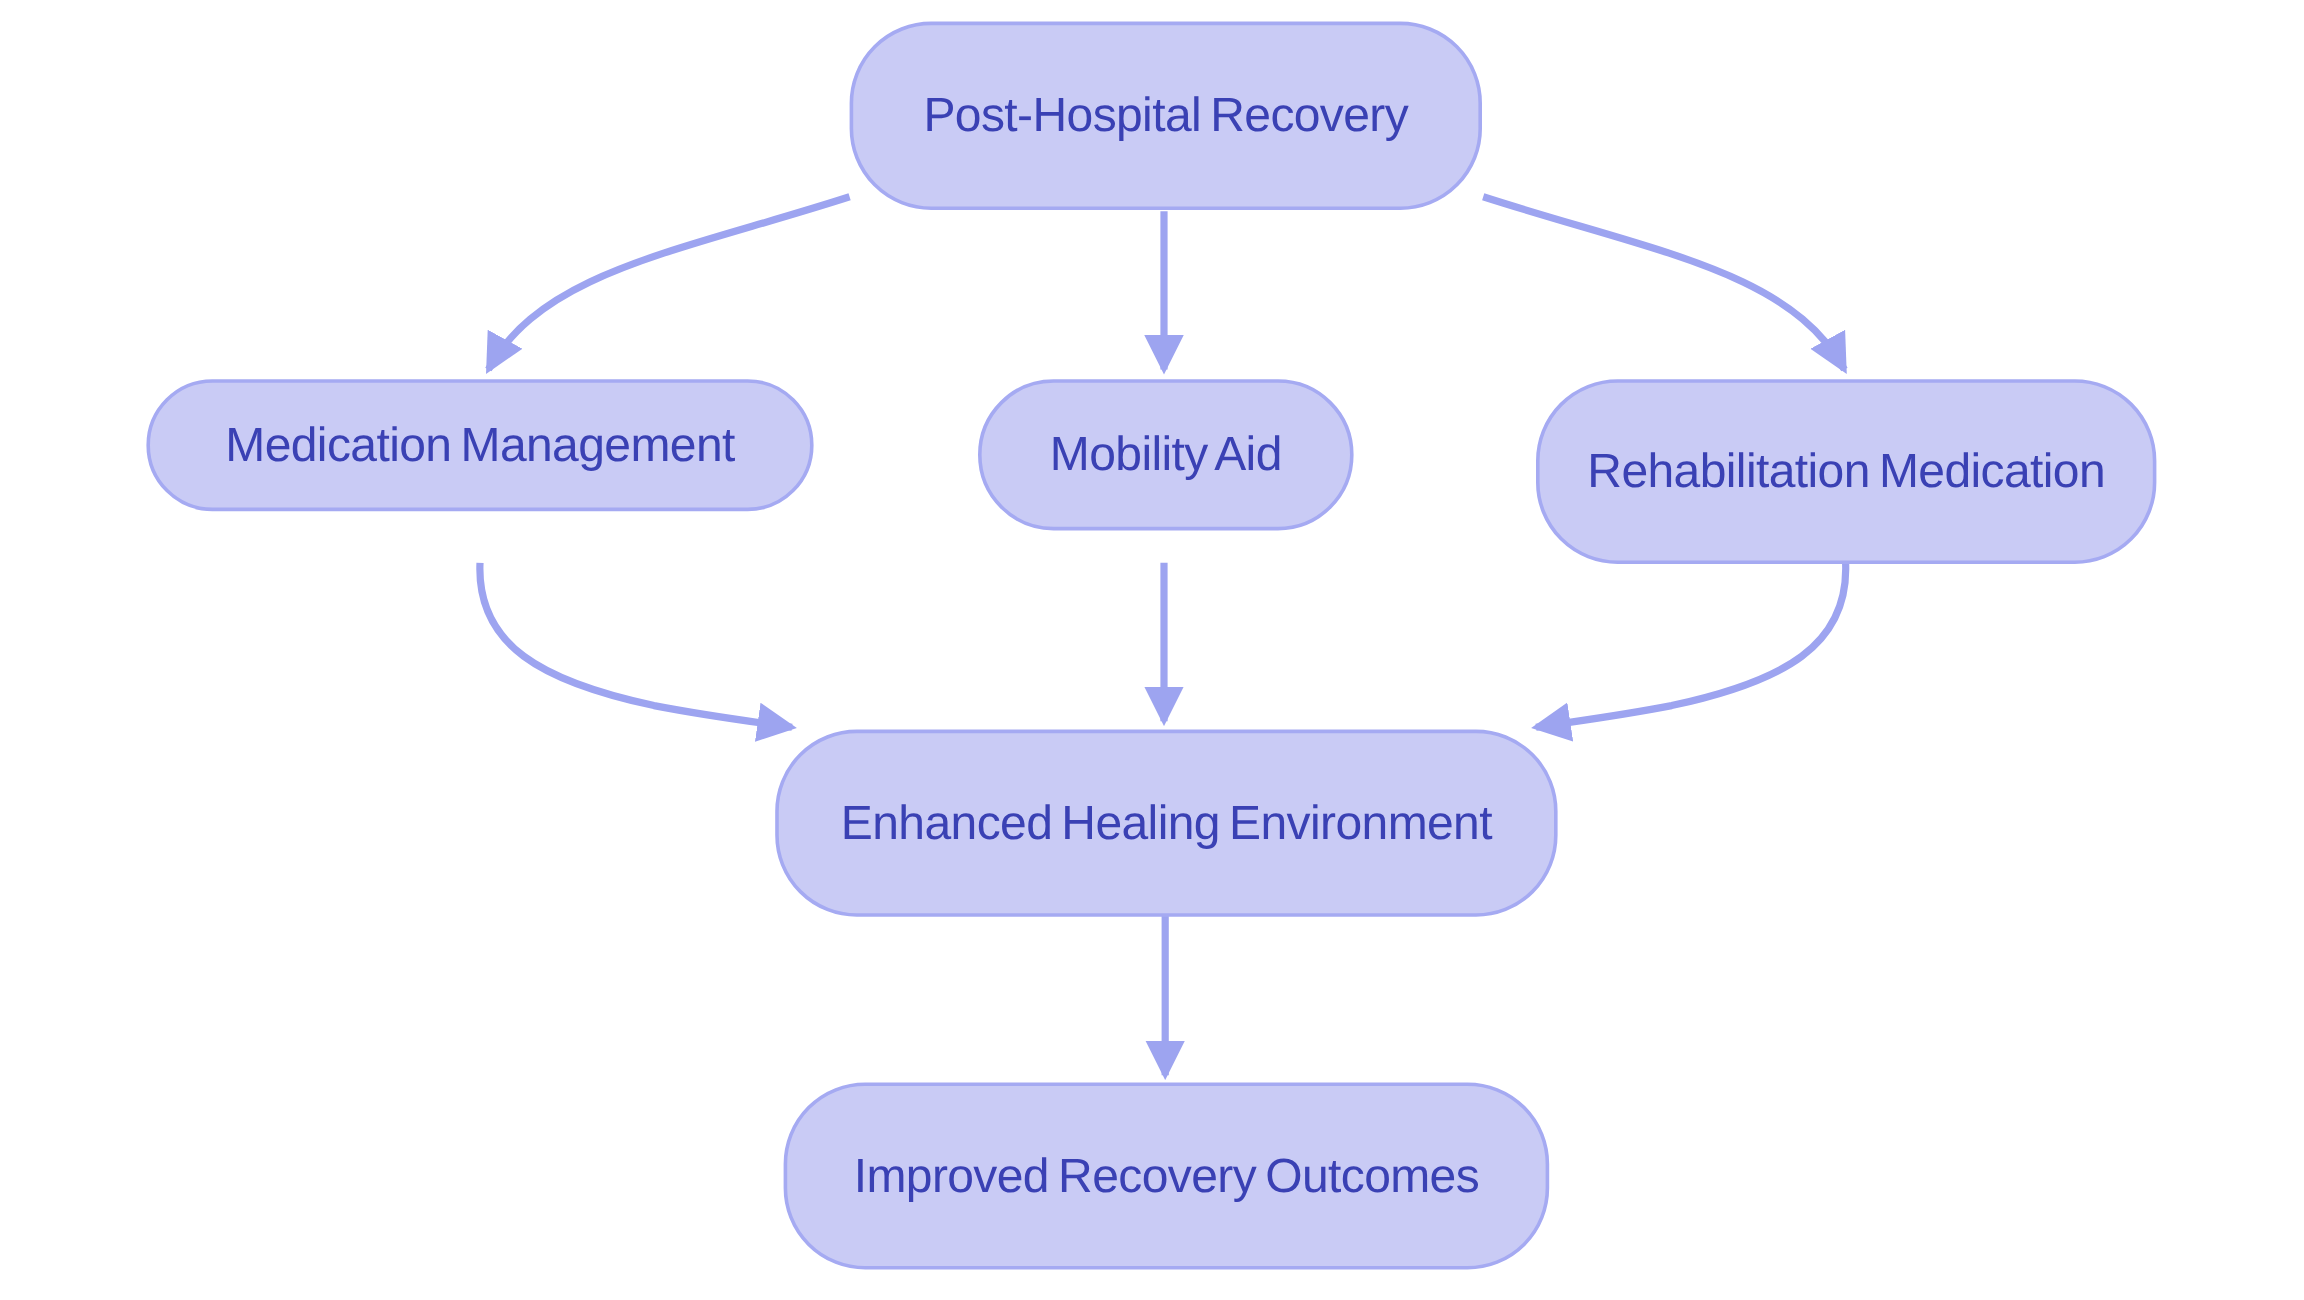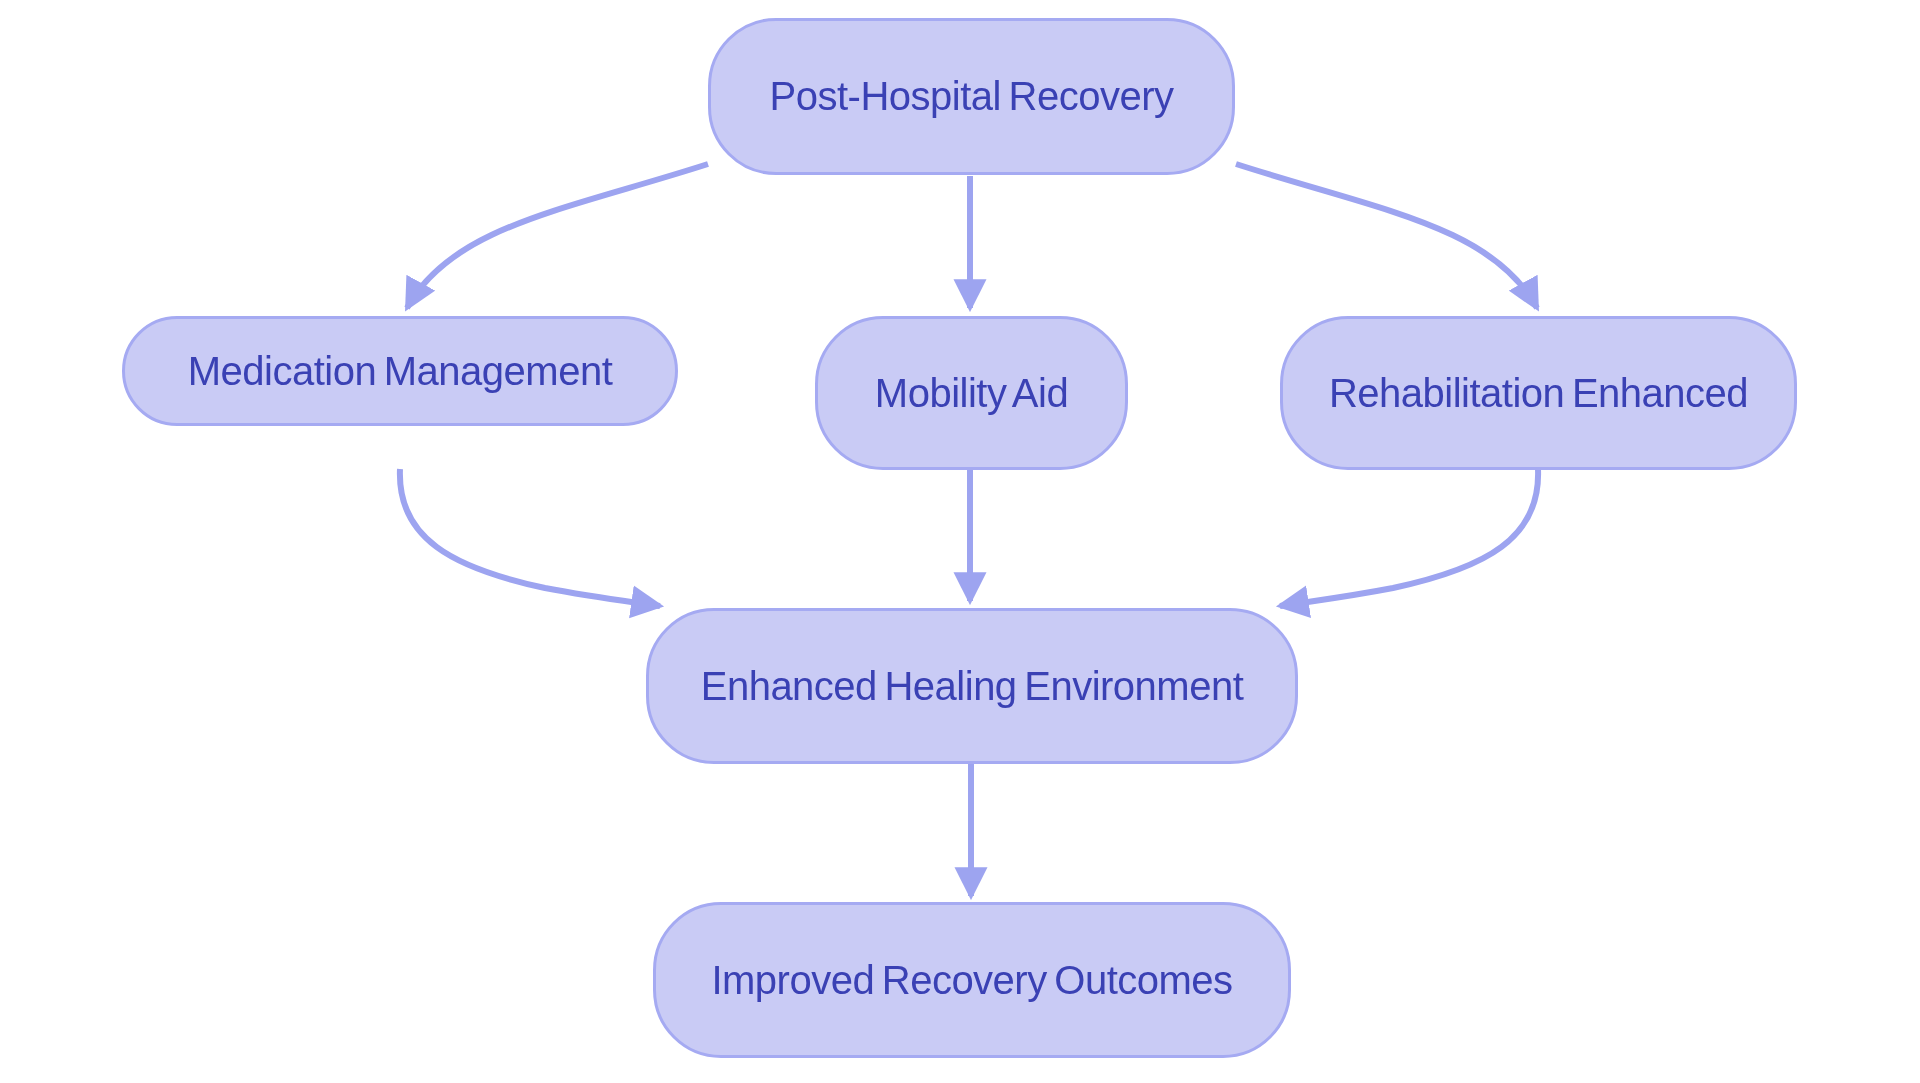--- a/index.html
+++ b/index.html
@@ -69,26 +69,26 @@
   </svg>
 
   <div class="node" style="left:708px; top:18px; width:527px; height:157px;">
     <span>Post-Hospital Recovery</span>
   </div>
 
   <div class="node" style="left:122px; top:316px; width:556px; height:110px;">
     <span>Medication Management</span>
   </div>
 
-  <div class="node" style="left:815px; top:316px; width:313px; height:154px;">
+  <div class="node" style="left:815px; top:316px; width:313px; height:126px;">
     <span>Mobility Aid</span>
   </div>
 
   <div class="node" style="left:1280px; top:316px; width:517px; height:154px;">
-    <span>Rehabilitation Enhanced</span>
+    <span>Rehabilitation Medication</span>
   </div>
 
   <div class="node" style="left:646px; top:608px; width:652px; height:156px;">
     <span>Enhanced Healing Environment</span>
   </div>
 
   <div class="node" style="left:653px; top:902px; width:638px; height:156px;text-align:right;">
     <span>Improved Recovery Outcomes</span>
   </div>
 

